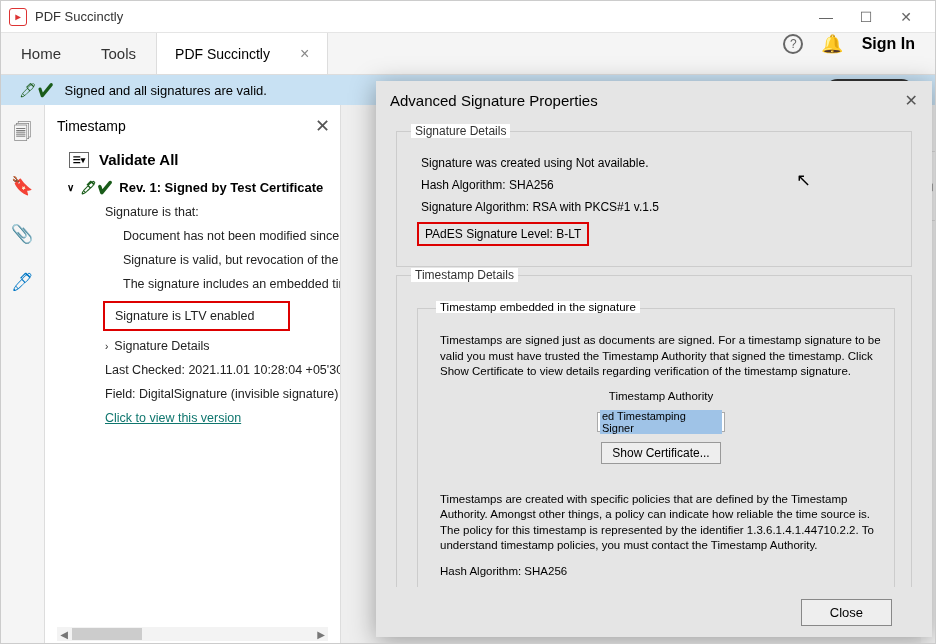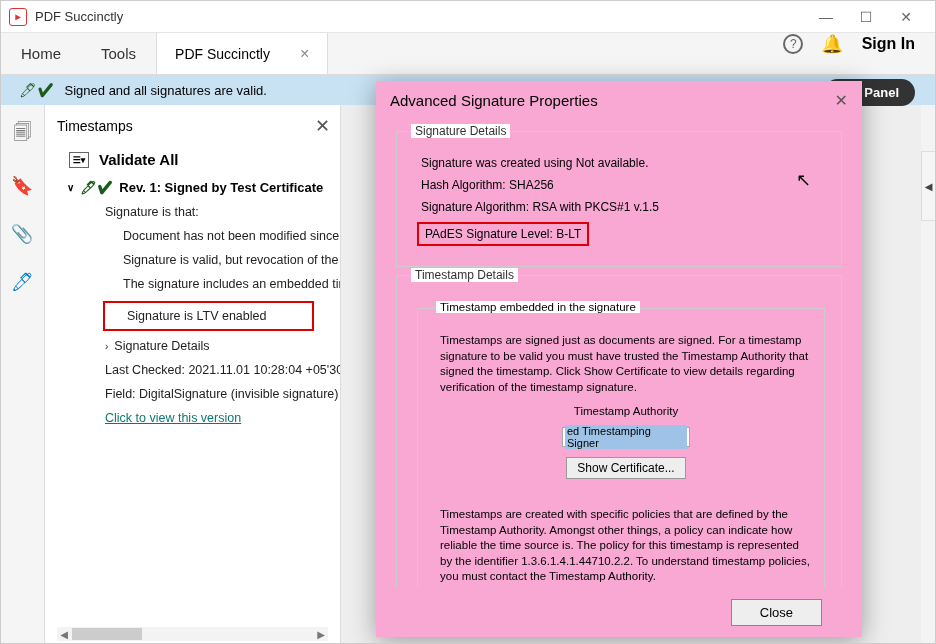--- a/index.html
+++ b/index.html
@@ -38,21 +38,21 @@
 .rev-children .sd { display: flex; align-items: center; gap: 6px; cursor: pointer; }
 .rev-children .link { text-decoration: underline; color: #0f766e; cursor: pointer; }
 .scrollbar-h { position: absolute; bottom: 2px; left: 12px; right: 12px; height: 14px; background: #f3f3f3; display: flex; align-items: center; }
 .scrollbar-h .arrow { width: 14px; text-align: center; font-size: 10px; color: #777; cursor: pointer; }
 .scrollbar-h .thumb { width: 70px; height: 12px; background: #ccc; margin-left: 1px; }
 .docarea { flex: 1; background: #eee; position: relative; }
 .ure-panel { position: absolute; right: 20px; top: -26px; background: #333; color: #fff; font-size: 13px; font-weight: 600; padding: 6px 16px; border-radius: 14px; }
 .rightedge { position: absolute; right: 0; top: 150px; width: 14px; height: 70px; display: flex; align-items: center; justify-content: center; background: #f5f5f5; border: 1px solid #ddd; border-right: none; cursor: pointer; font-size: 10px; color: #444; }
 .sc-right { position: absolute; right: 0; top: 104px; bottom: 0; width: 14px; background: #f3f3f3; }
 
-.dialog { position: absolute; left: 375px; top: 80px; width: 486px; height: 556px; background: #f9a8d4; box-shadow: 0 4px 24px rgba(0,0,0,0.35); display: flex; flex-direction: column; }
+.dialog { position: absolute; left: 375px; top: 80px; width: 556px; height: 556px; background: #e5e5e5; box-shadow: 0 4px 24px rgba(0,0,0,0.35); display: flex; flex-direction: column; }
 .dialog-hdr { height: 38px; display: flex; align-items: center; padding: 0 14px; font-size: 15px; }
 .dialog-hdr .dx { margin-left: auto; font-size: 16px; color: #555; cursor: pointer; }
 .dialog-body { flex: 1; padding: 4px 20px 0 20px; overflow: hidden; position: relative; }
 .fieldset { border: 1px solid #ccc; margin-top: 8px; padding: 10px 14px 14px 14px; font-size: 12px; }
 .fieldset .legend { position: relative; top: -18px; background: #fff; display: inline-block; padding: 0 4px; font-size: 12px; color: #333; margin-bottom: -10px; }
 .fieldset .row { margin-left: 10px; margin-bottom: 8px; font-size: 12px; }
 .redbox2 { border: 2px solid #d00; padding: 3px 6px; display: inline-block; margin-left: 6px; margin-bottom: 6px; }
 .inner-fs { border: 1px solid #ccc; margin: 8px 2px 0 6px; padding: 12px 12px 12px 22px; font-size: 11.5px; }
 .inner-fs .legend2 { position: relative; top: -20px; left: -4px; background: #fff; display: inline-block; padding: 0 4px; margin-bottom: -14px; font-size: 11.5px;}
 .inner-fs p { margin-bottom: 10px; line-height: 1.35; }
@@ -100,39 +100,39 @@
 <div class="workarea">
   <div class="leftrail">
     <div class="railicon">🗐</div>
     <div class="railicon">🔖</div>
     <div class="railicon">📎</div>
     <div class="railicon active">🖊</div>
   </div>
 
   <div class="sigpanel">
     <div class="sigpanel-hdr">
-      <span>Timestamps</span>
+      <span>Timestamp</span>
       <span class="close-x">✕</span>
     </div>
     <div class="validate-row">
       <span class="menu-icon">☰▾</span>
       <span>Validate All</span>
     </div>
     <div class="rev-row">
       <span class="expand">∨</span>
       <span class="sg">🖊✔</span>
       <span>Rev. 1: Signed by Test Certificate</span>
     </div>
     <div class="rev-children">
       <div class="ln">Signature is that:</div>
       <div class="ln ind">Document has not been modified since thi</div>
       <div class="ln ind">Signature is valid, but revocation of the sig</div>
       <div class="ln ind">The signature includes an embedded times</div>
       <div class="redbox1">
-        <span class="ln ind" style="margin:16px">Signature is LTV enabled</span>
+        <span class="ln ind" style="margin:4px">Signature is LTV enabled</span>
       </div>
       <div class="ln sd">
         <span style="font-size:10px">›</span>
         <span>Signature Details</span>
       </div>
       <div class="ln">Last Checked: 2021.11.01 10:28:04 +05'30'</div>
       <div class="ln">Field: DigitalSignature (invisible signature)</div>
       <div class="ln link">Click to view this version</div>
     </div>
     <div class="scrollbar-h">

